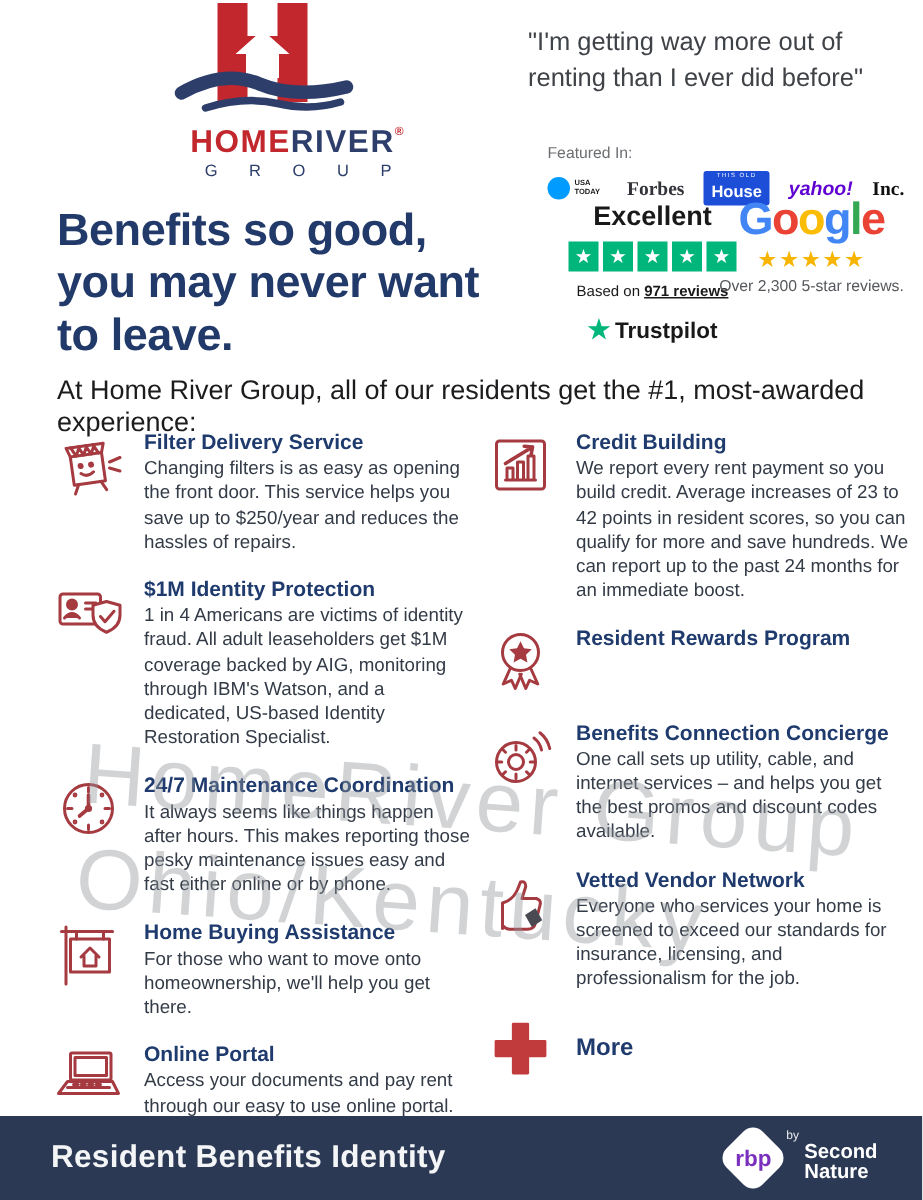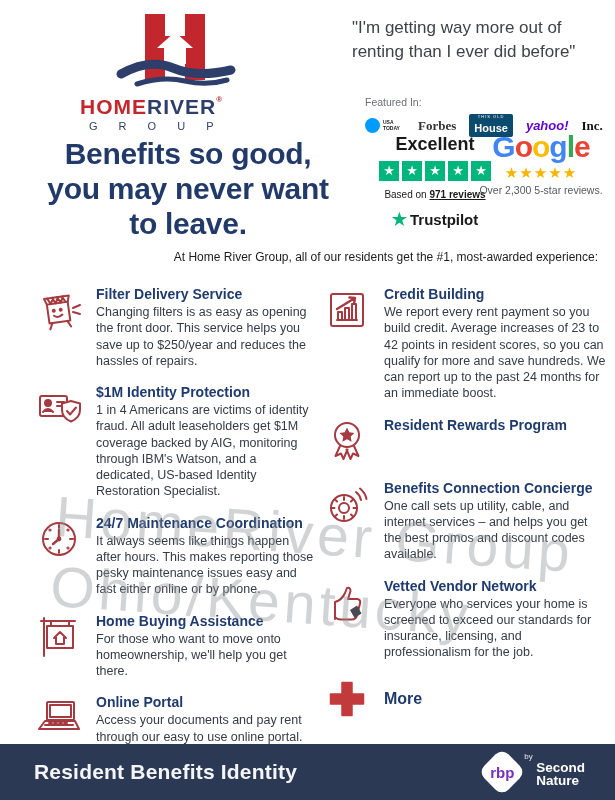--- a/index.html
+++ b/index.html
@@ -3,68 +3,68 @@
 <meta charset="utf-8">
 <style>
   * { margin:0; padding:0; box-sizing:border-box; }
   html,body { background:#ffffff; }
   .page {
     position:relative; width:615px; height:800px; margin:0 auto;
     background:#ffffff; overflow:hidden;
     font-family:"Liberation Sans", sans-serif; color:#222;
   }
   
-  .logo-block { position:absolute; left:80px; top:12px; width:190px; text-align:left; }
+  .logo-block { position:absolute; left:80px; top:0; width:190px; text-align:right; }
   .logo-mark { display:block; margin:0 auto; }
   .logo-word { font-size:21px; font-weight:bold; letter-spacing:1px; line-height:1; margin-top:-2px; }
   .logo-home { color:#c1272d; }
   .logo-river { color:#2d3e6b; }
   .logo-reg { color:#c1272d; font-size:8px; vertical-align:top; }
   .logo-group { color:#2d3e6b; font-size:11px; letter-spacing:9px; margin-top:3px; padding-left:9px; }
   
   .quote { position:absolute; left:352px; top:16px; width:256px; }
   .quote-text { font-size:17px; color:#3f4246; line-height:1.4; }
   .quote-attr { font-size:13px; color:#5a5d61; margin-top:6px; }
   
   .featured { position:absolute; left:352px; top:96px; width:250px;margin-left:13px; }
   .featured-label { font-size:10.5px; color:#6b6e72; margin-bottom:6px; }
   .featured-row { display:flex; align-items:center; gap:13px; }
   .f-usatoday { display:flex; align-items:center; gap:3px; }
   .f-usatoday .dot { width:15px; height:15px; border-radius:50%; background:#009bff; }
   .f-usatoday .txt { font-size:5px; font-weight:bold; color:#1a1a1a; line-height:1.1; width:22px; }
   .f-forbes { font-family:"Liberation Serif", serif; font-weight:bold; font-size:13px; color:#33343a; }
-  .f-house { background:#0c4a6e; color:#fff; border-radius:2px; padding:1px 5px 2px; text-align:center; line-height:1; }
+  .f-house { background:#1d4ed8; color:#fff; border-radius:2px; padding:1px 5px 2px; text-align:center; line-height:1; }
   .f-house .small { display:block; font-size:4px; letter-spacing:1px; }
   .f-house .main { font-size:11px; font-weight:bold; }
   .f-yahoo { color:#5f01d1; font-weight:bold; font-style:italic; font-size:13px; }
   .f-inc { font-family:"Liberation Serif", serif; font-weight:bold; font-size:13px; color:#111; }
   
   .headline {
     position:absolute; left:38px; top:136px; width:300px;
-    font-size:30px; font-weight:bold; color:#223a6a; line-height:1.17; letter-spacing:-0.3px;text-align:center;
+    font-size:30px; font-weight:bold; color:#223a6a; line-height:1.17; letter-spacing:-0.3px;
   }
   
   .tp-block { position:absolute; left:362px; top:134px; width:146px; text-align:center; }
   .tp-excellent { font-size:18px; font-weight:bold; color:#191919; }
   .tp-stars { display:flex; justify-content:center; gap:3px; margin-top:6px; }
   .tp-stars .star.box {
     width:20px; height:20px; background:#00b67a; color:#fff;
     font-size:13px; line-height:20px; display:inline-block; text-align:center;
   }
   .tp-basedon { font-size:10px; color:#191919; margin-top:8px; }
   .tp-basedon a { color:#191919; font-weight:bold; text-decoration:underline; }
   .tp-brandrow { margin-top:9px; font-size:15px; font-weight:bold; color:#191919; }
   .tp-brandstar { color:#00b67a; font-size:17px; margin-right:3px; }
   .g-block { position:absolute; left:478px; top:132px; width:126px; text-align:center; }
   .g-word { font-size:30px; font-weight:bold; letter-spacing:-1px; line-height:1; }
   .g-stars { margin-top:2px; }
   .g-stars .star.plain { color:#f7b500; font-size:15px; letter-spacing:1px; }
   .g-caption { font-size:10.5px; color:#55585c; margin-top:2px; }
   
-  .intro { position:absolute; left:38px; top:250px; width:560px; font-size:12px; color:#1c1c1e;text-align:right; }
+  .intro { position:absolute; left:38px; top:250px; width:560px; font-size:18px; color:#1c1c1e; }
   
   .col { position:absolute; top:286px; }
   .col-left { left:34px; width:280px; }
   .col-right { left:322px; width:286px; }
   .benefit { display:flex; gap:12px; margin-bottom:15px; }
   .benefit .icon-cell { flex:0 0 50px; display:flex; justify-content:center; }
   .benefit .icon-cell svg { display:block; }
   .b-title { font-size:14px; font-weight:bold; color:#1f3b6e; margin-bottom:2px; }
   .b-body { font-size:12.5px; color:#333b47; line-height:1.3; }
   .benefit-more { align-items:center; }

